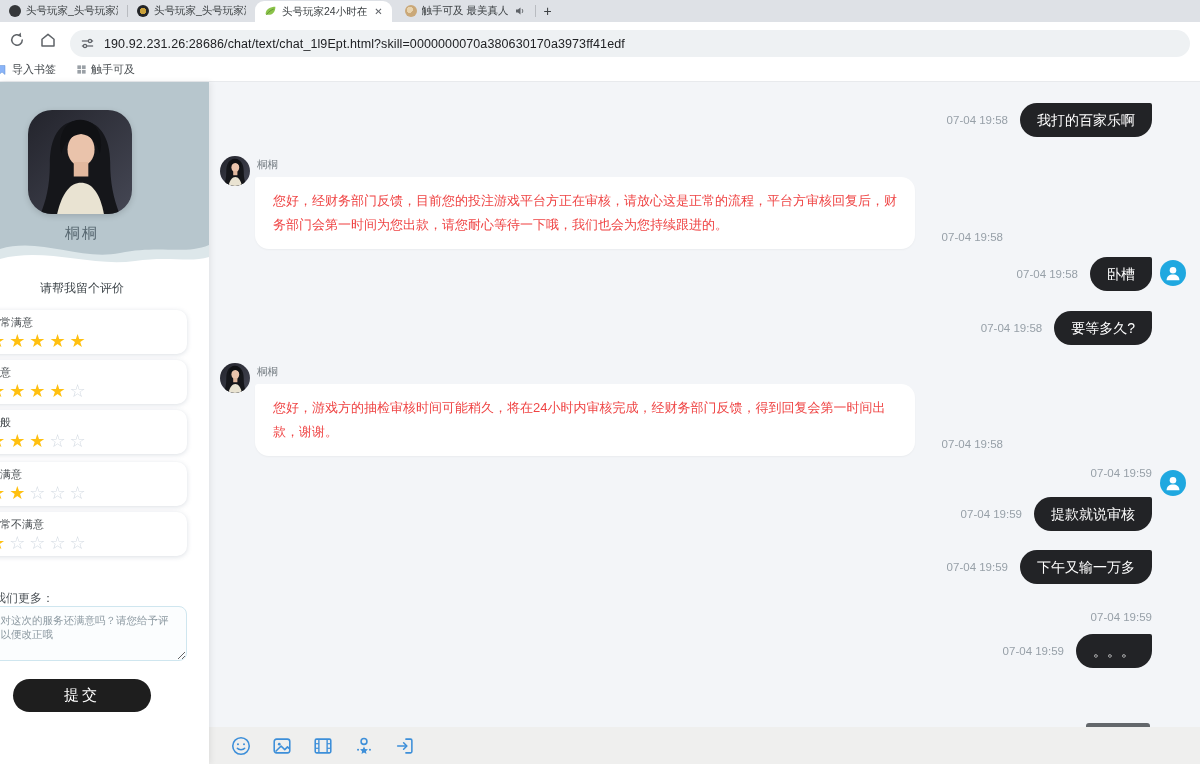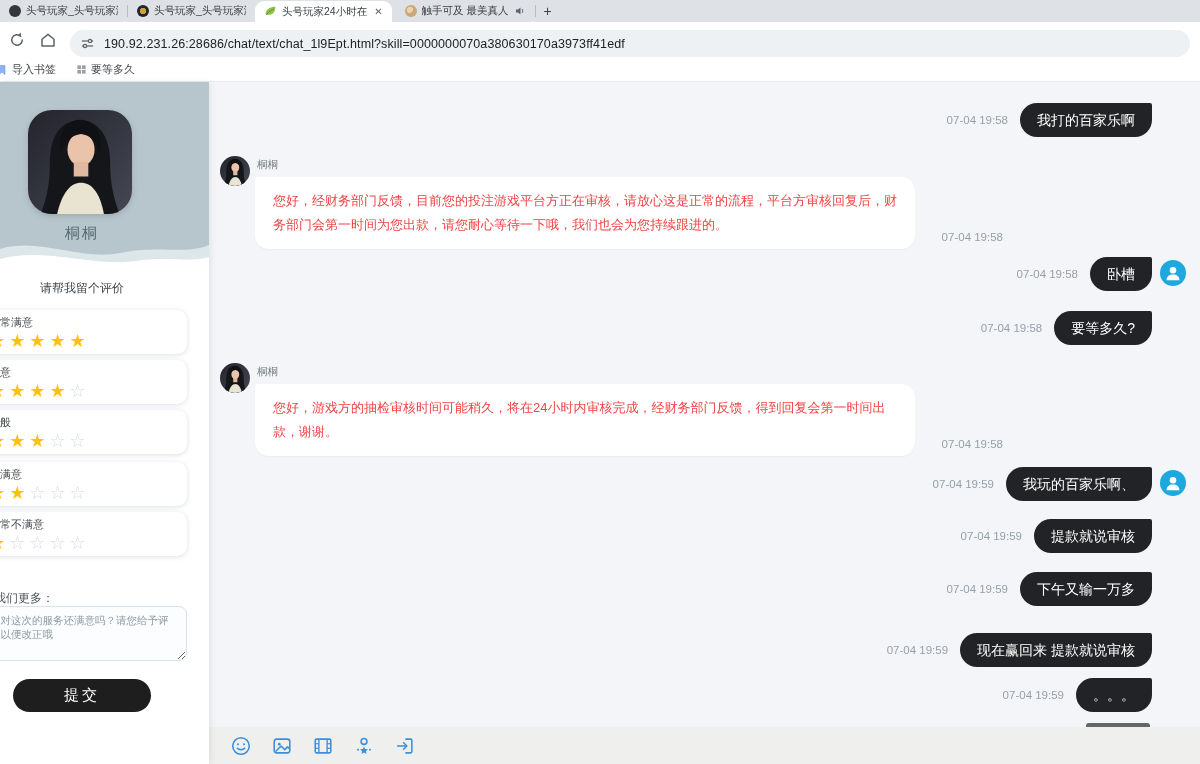--- a/index.html
+++ b/index.html
@@ -169,21 +169,21 @@
     </svg>
     <span>导入书签</span>
   </div>
   <div class="bm-item">
     <svg width="11" height="11" viewBox="0 0 24 24">
       <rect x="3" y="3" width="8" height="8" fill="#9aa0a6"></rect>
         <rect x="13" y="3" width="8" height="8" fill="#9aa0a6"></rect>
       <rect x="3" y="13" width="8" height="8" fill="#9aa0a6"></rect>
         <rect x="13" y="13" width="8" height="8" fill="#9aa0a6"></rect>
     </svg>
-    <span>要等多久</span>
+    <span>触手可及</span>
   </div>
 </div>
 
 <div class="main">
 
   <div class="sidebar">
     <div class="side-header">
       <svg class="wave" width="209" height="34" viewBox="0 0 209 34" preserveAspectRatio="none">
         <path d="M0 14 C40 2 80 26 120 18 C160 10 185 20 209 10 L209 34 L0 34 Z" fill="#dde7ea"></path>
         <path d="M0 24 C45 12 90 32 135 26 C170 21 190 28 209 22 L209 34 L0 34 Z" fill="#ffffff"></path>
@@ -273,41 +273,39 @@
           <div class="ag-name">桐桐</div>
           <div class="ag-bubble-wrap">
             <div class="ag-bubble">您好，游戏方的抽检审核时间可能稍久，将在24小时内审核完成，经财务部门反馈，得到回复会第一时间出款，谢谢。</div>
             <span class="ag-time">07-04 19:58</span>
           </div>
         </div>
       </div>
 
       <div class="msg-row" style="margin-top:11px;">
         <span class="m-time">07-04 19:59</span>
-        <span class="m-bubble">我玩的百家乐啊、</span>
         <span class="mini-avatar">
           <svg width="22" height="22">
               <use href="#person"></use>
             </svg>
         </span>
       </div>
 
       <div class="msg-row" style="margin-top:18px;">
         <span class="m-time">07-04 19:59</span>
         <span class="m-bubble">提款就说审核</span>
       </div>
 
       <div class="msg-row" style="margin-top:19px;">
         <span class="m-time">07-04 19:59</span>
         <span class="m-bubble">下午又输一万多</span>
       </div>
 
       <div class="msg-row" style="margin-top:27px;">
         <span class="m-time">07-04 19:59</span>
-        <span class="m-bubble">现在赢回来 提款就说审核</span>
       </div>
 
       <div class="msg-row" style="margin-top:11px;">
         <span class="m-time">07-04 19:59</span>
         <span class="m-bubble">。。。</span>
       </div>
 
       <div class="bubble-sliver"></div>
     </div>
 

